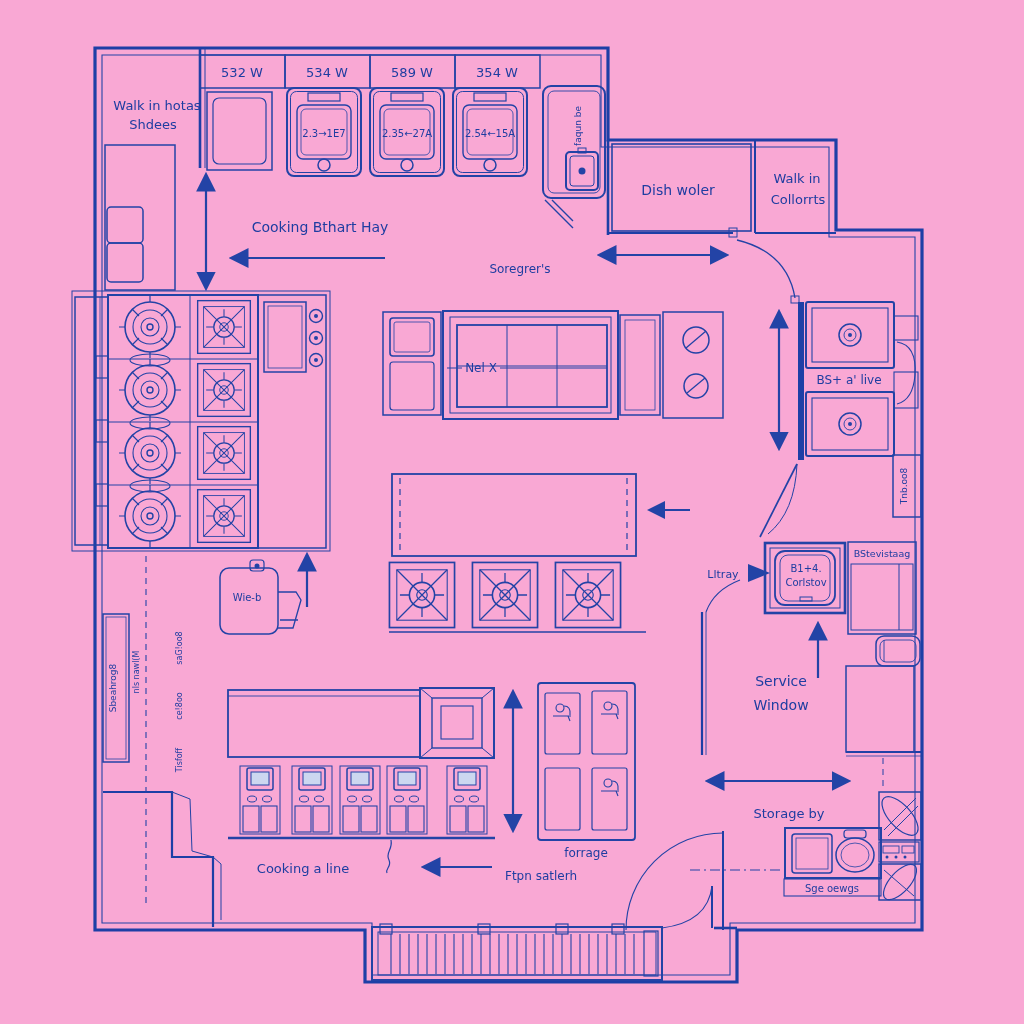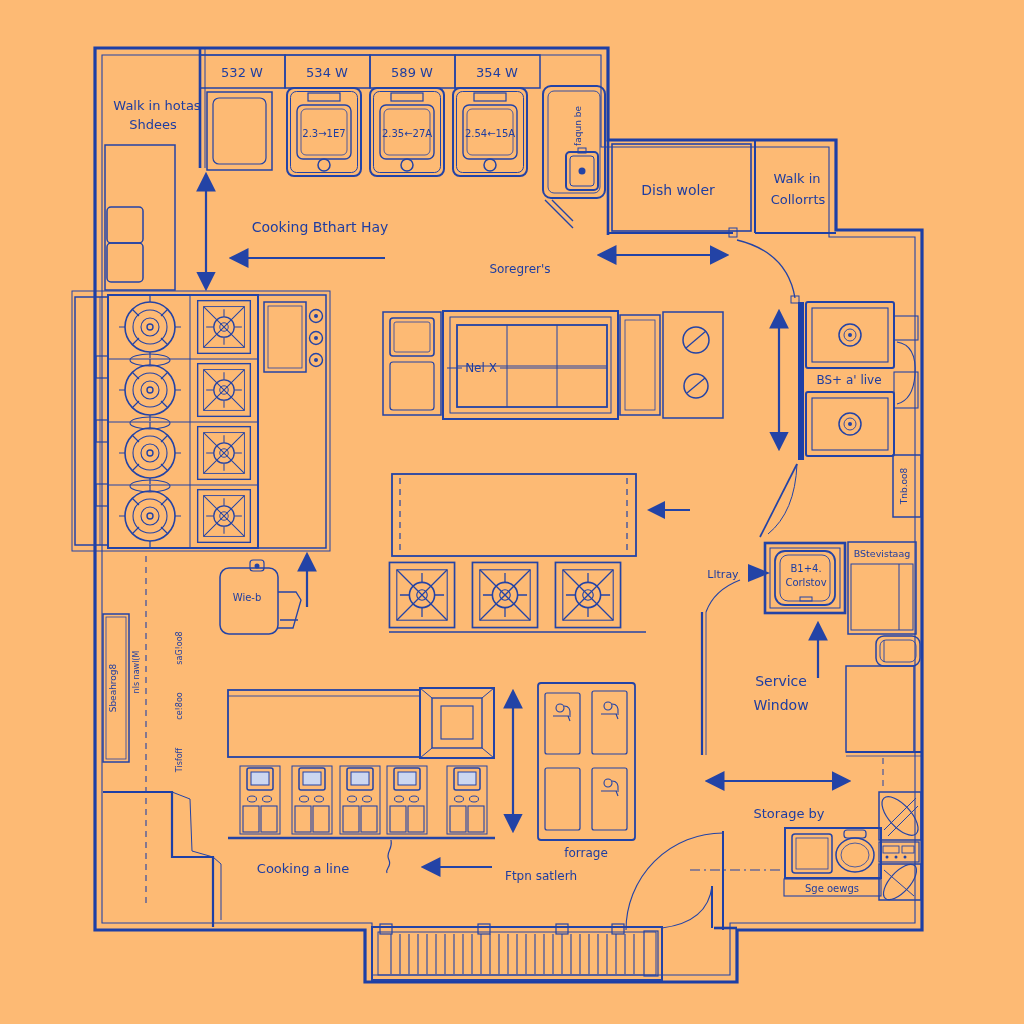--- a/index.html
+++ b/index.html
@@ -1,16 +1,16 @@
 <!DOCTYPE html>
 <html><head>
 <meta charset="utf-8">
 <style>
   html,body{margin:0;padding:0;background:#f4f5fa;}
-  #stage{position:relative;width:1024px;height:1024px;background:#fdba74;overflow:hidden;}
+  #stage{position:relative;width:1024px;height:1024px;background:#f9a8d4;overflow:hidden;}
   svg{display:block;}
   .ln{stroke:#2343a6;fill:none;}
   .lnd{stroke:#1d3fa6;fill:none;}
   .fillb{fill:#2343a6;stroke:none;}
   text{fill:#1e3da1;font-family:"DejaVu Sans",sans-serif;}
   .t{text-anchor:middle;}
   .dash{stroke-dasharray:6 5;}
 </style>
 </head>
 <body>

